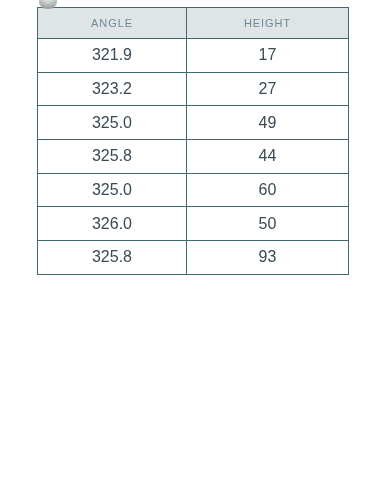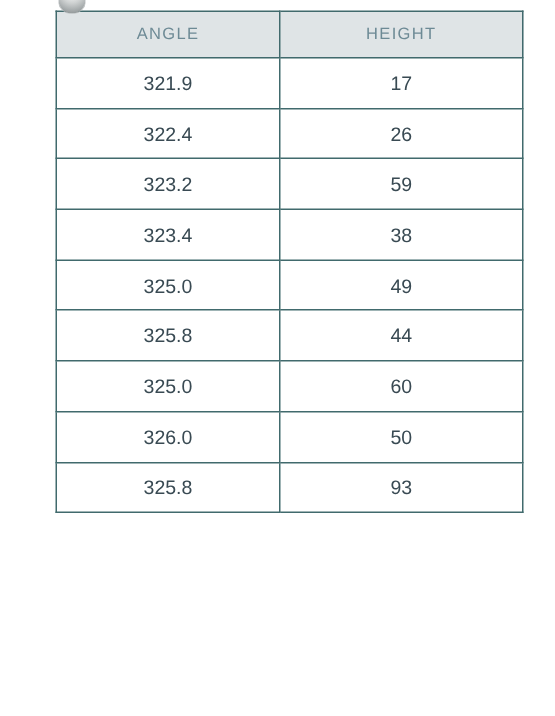--- a/index.html
+++ b/index.html
@@ -66,21 +66,21 @@
   .data-table thead th {
     background: #dfe4e6;
     height: 30px;
     font-size: 11px;
     letter-spacing: 0.9px;
     font-weight: normal;
     color: #6d8a95;
   }
   .data-table tbody td {
     height: 32.7px;
-    font-size: 13px;
+    font-size: 16px;
     color: #394a53;
     background: #ffffff;
   }
   .col-angle { width: 149px; }
   .col-height { width: 162px; }
 </style>
 </head>
 <body>
 
 <div id="page">
@@ -99,30 +99,22 @@
         <th>ANGLE</th>
         <th>HEIGHT</th>
       </tr>
     </thead>
     <tbody id="table-body">
         <tr>
           <td>321.9</td>
           <td>17</td>
         </tr>
         <tr>
-          <td>322.4</td>
-          <td>26</td>
-        </tr>
-        <tr>
           <td>323.2</td>
-          <td>59</td>
-        </tr>
-        <tr>
-          <td>323.4</td>
-          <td>38</td>
+          <td>27</td>
         </tr>
         <tr>
           <td>325.0</td>
           <td>49</td>
         </tr>
         <tr>
           <td>325.8</td>
           <td>44</td>
         </tr>
         <tr>

